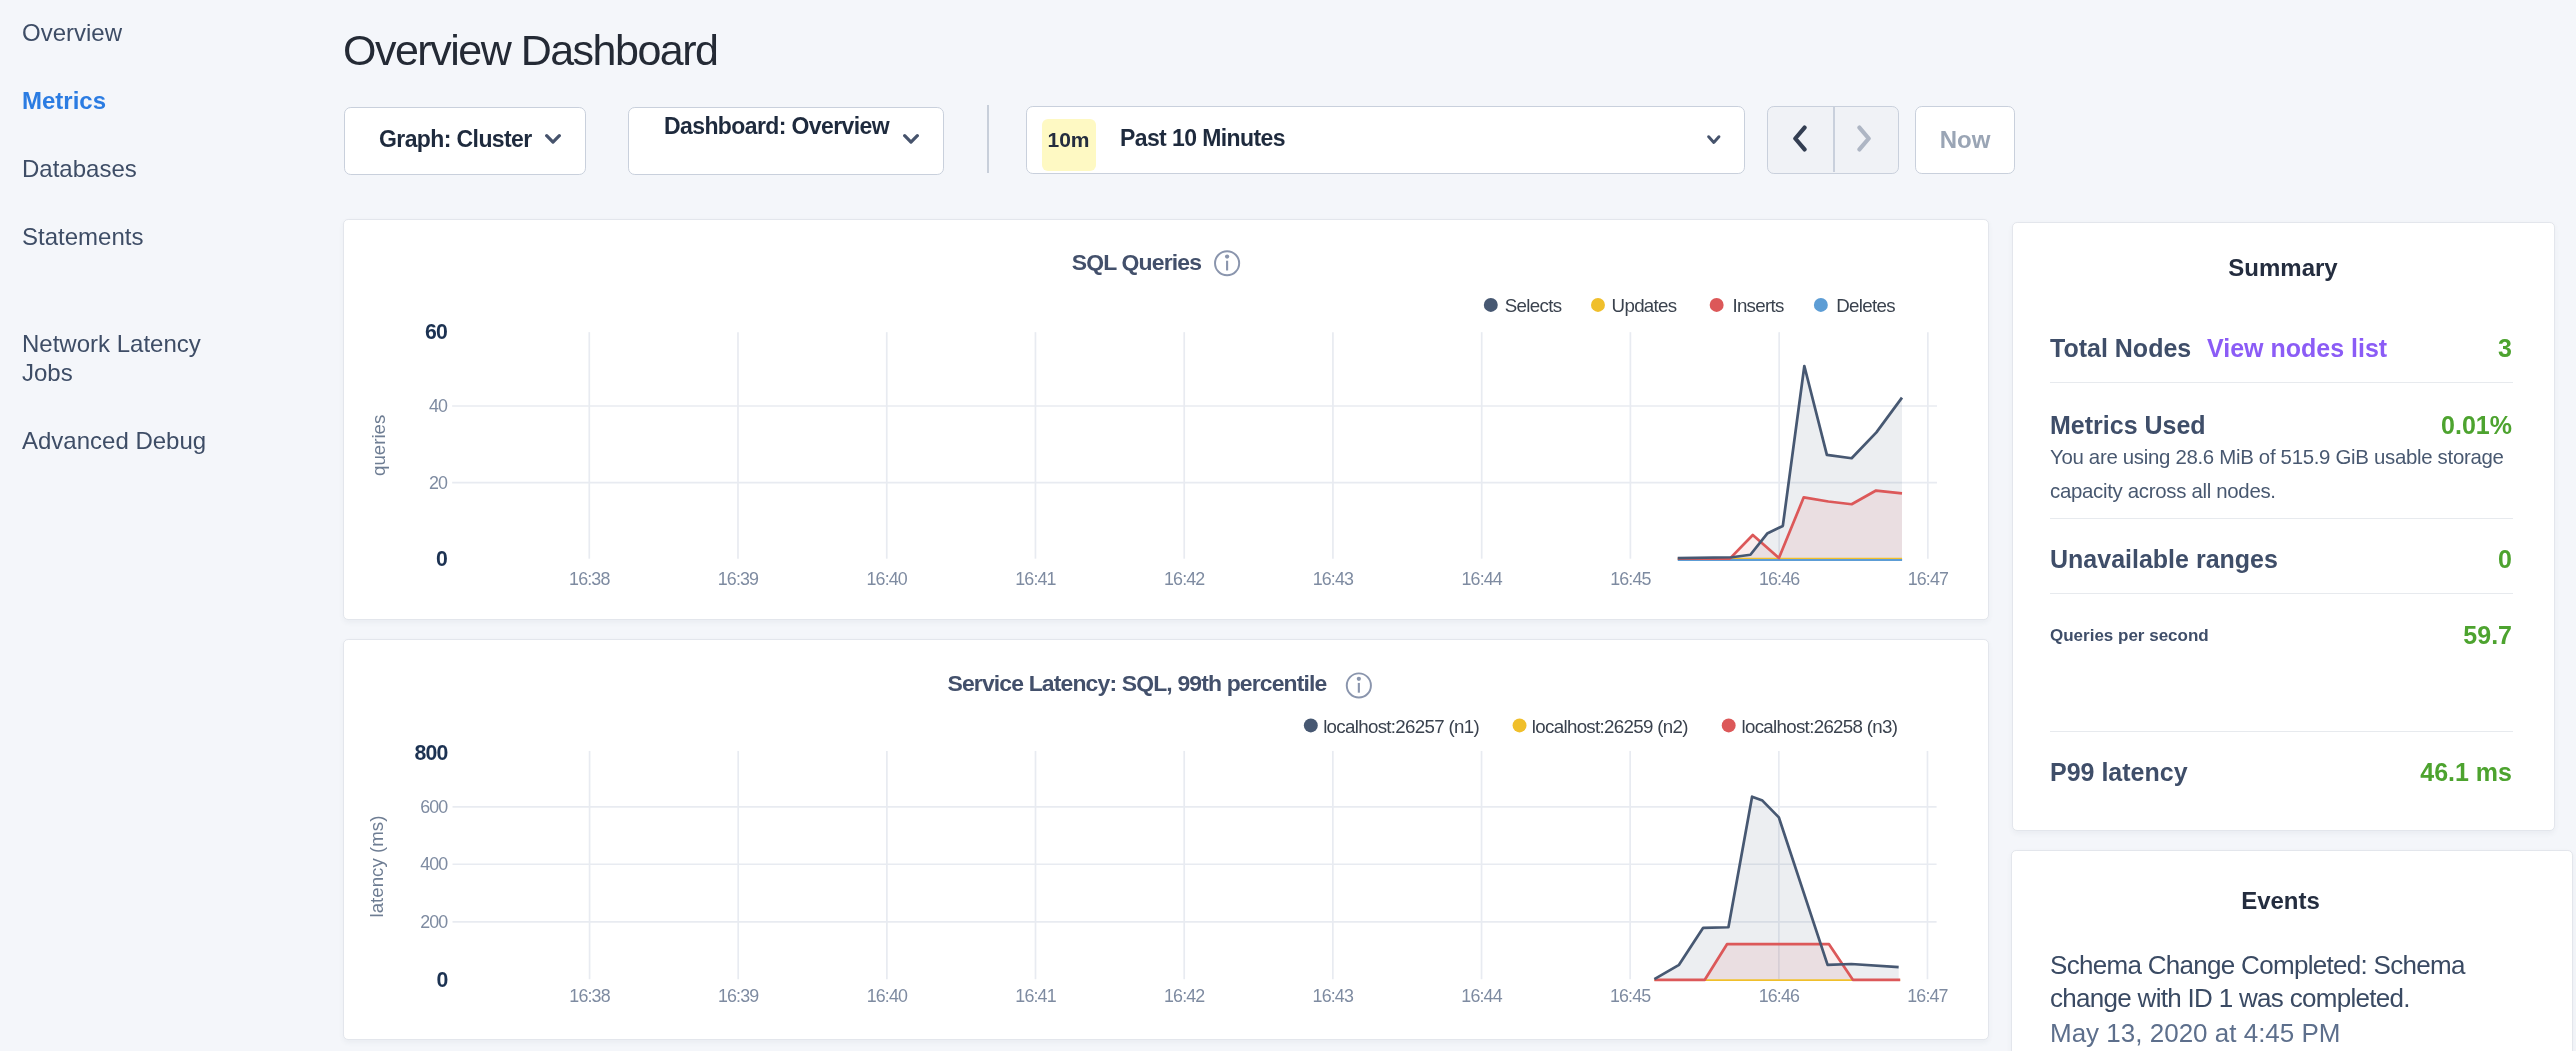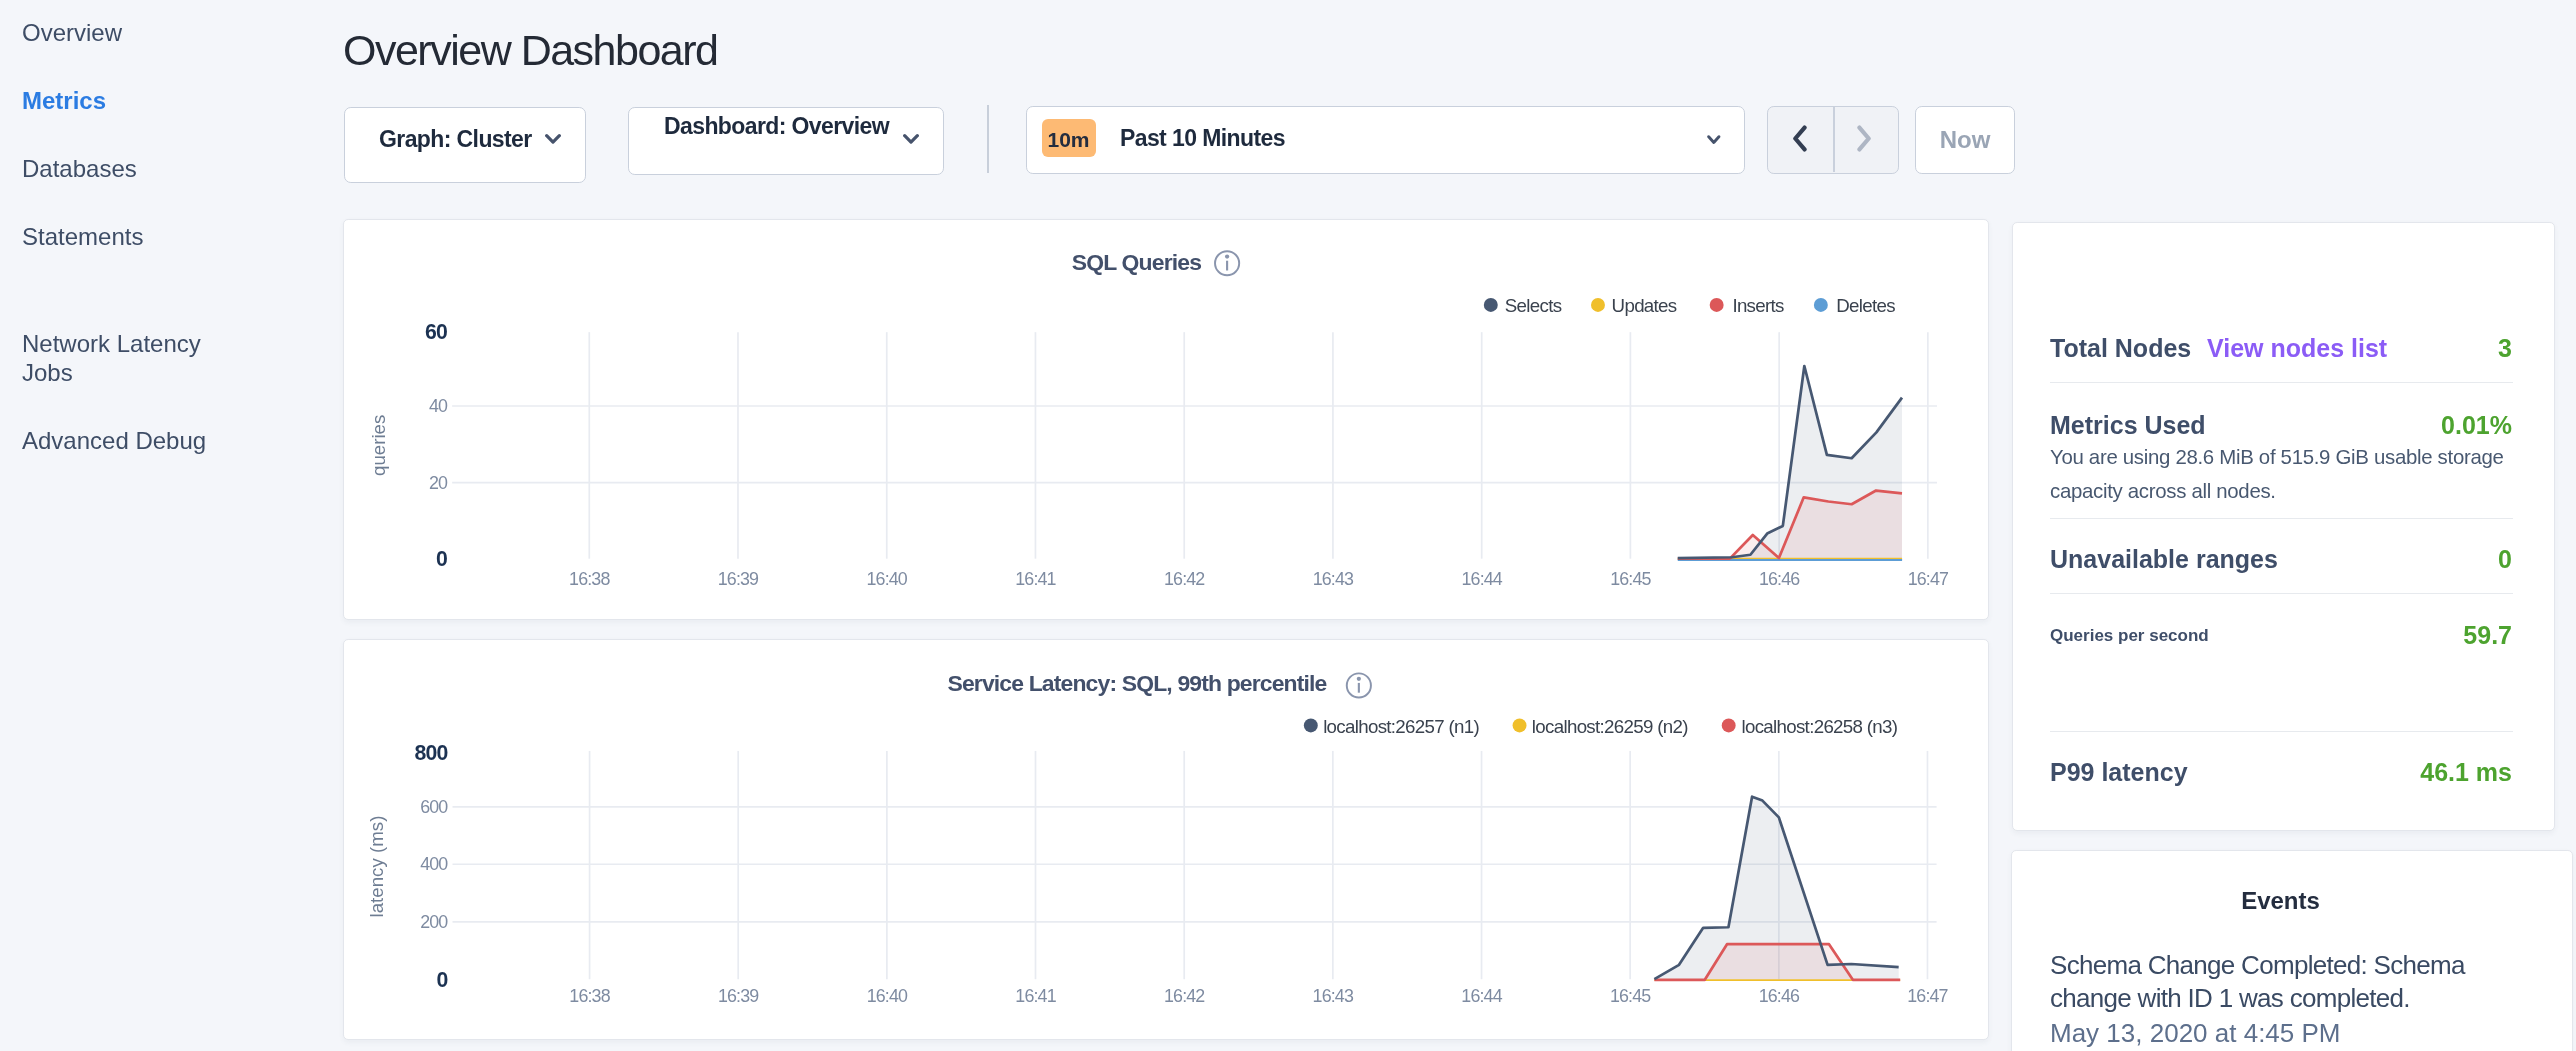--- a/index.html
+++ b/index.html
@@ -18,35 +18,35 @@
 <div class="abs nav" style="left:22px; top:21px;">Overview</div>
 <div class="abs nav" style="left:22px; top:89px; color:#2b7ce2; font-weight:bold;">Metrics</div>
 <div class="abs nav" style="left:22px; top:157px;">Databases</div>
 <div class="abs nav" style="left:22px; top:225px;">Statements</div>
 <div class="abs nav" style="left:22px; top:293px;margin-top:39px;">Network Latency</div>
 <div class="abs nav" style="left:22px; top:361px;">Jobs</div>
 <div class="abs nav" style="left:22px; top:429px;text-align:right;">Advanced Debug</div>
 
 <div class="abs" style="left:343px; top:29px; font-size:43px; line-height:43px; letter-spacing:-1.5px; color:#242a35; white-space:nowrap;">Overview Dashboard</div>
 
-<div class="ctl" style="left:344px; top:107px; width:242px; height:76px;">
+<div class="ctl" style="left:344px; top:107px; width:242px; height:68px;">
   <span class="ctltxt" style="left:34px; top:20.4px;">Graph: Cluster</span>
   <svg class="abs" style="left:200px; top:26px;" width="16" height="10.2" viewBox="0 0 19 12">
       <polyline points="2,2 9.5,9.5 17,2" fill="none" stroke="#46536c" stroke-width="3.8" stroke-linecap="round" stroke-linejoin="round"></polyline>
     </svg>
 </div>
 <div class="ctl" style="left:628px; top:107px; width:316px; height:68px;">
   <span class="ctltxt" style="left:35px; top:7px;text-align:center;">Dashboard: Overview</span>
   <svg class="abs" style="left:274px; top:26px;" width="16" height="10.2" viewBox="0 0 19 12">
       <polyline points="2,2 9.5,9.5 17,2" fill="none" stroke="#46536c" stroke-width="3.8" stroke-linecap="round" stroke-linejoin="round"></polyline>
     </svg>
 </div>
 <div class="abs" style="left:987px; top:105px; width:1.7px; height:68px; background:#c8cfda;"></div>
 <div class="ctl" style="left:1026px; top:106px; width:719px; height:68px;">
-  <div class="abs" style="left:14.5px; top:12px; width:54px; height:38px; background:#fdba74; border-radius:6px; text-align:center;">
+  <div class="abs" style="left:14.5px; top:12px; width:54px; height:52px; background:#fef9c3; border-radius:6px; text-align:center;">
     <span style="font-size:21px; line-height:42px; font-weight:bold; color:#242d3f;">10m</span>
   </div>
   <span class="ctltxt" style="left:93px; top:20.4px;">Past 10 Minutes</span>
   <svg class="abs" style="left:680px; top:28px;" width="13.6" height="10.2" viewBox="0 0 16 12">
       <polyline points="2,2 8,8.8 14,2" fill="none" stroke="#46536c" stroke-width="3.4" stroke-linecap="round" stroke-linejoin="round"></polyline>
     </svg>
 </div>
 <div class="ctl" style="left:1767px; top:106px; width:132px; height:68px; background:#f0f2f6;">
   <div class="abs" style="left:65px; top:0px; width:1.7px; height:65px; background:#c9d0dc;"></div>
   <svg class="abs" style="left:23px; top:18px;" width="17" height="27" viewBox="0 0 20 32">
@@ -180,20 +180,21 @@
       <text x="1339.8" y="409.6">16:44</text>
       <text x="1514.6" y="409.6">16:45</text>
       <text x="1689.5" y="409.6">16:46</text>
       <text x="1864.3" y="409.6">16:47</text>
     </g>
     <text transform="translate(48,250) rotate(-90)" font-size="22" fill="#6e7d93" text-anchor="middle">latency (ms)</text>
   </svg>
 </div>
 
 <div class="panel" style="left:2012px; top:222px; width:543px; height:609px;">
+  <div class="abs" style="left:0; top:33px; width:540px; text-align:center; font-size:24px; line-height:24px; font-weight:bold; color:#242d3f;">Summary</div>
 
   <div class="abs" style="left:37px; top:113px; font-size:25px; line-height:25px; font-weight:bold; color:#3f4e69; white-space:nowrap;">Total Nodes</div>
   <div class="abs" style="left:194px; top:113px; font-size:25px; line-height:25px; font-weight:bold; color:#8b5cf6; white-space:nowrap;">View nodes list</div>
   <div class="abs" style="right:42px; top:113px; font-size:25px; line-height:25px; font-weight:bold; color:#4da32f;">3</div>
   <div class="abs" style="left:37px; top:159px; width:463px; height:1.3px; background:#e7eaee;"></div>
 
   <div class="abs" style="left:37px; top:190px; font-size:25px; line-height:25px; font-weight:bold; color:#3f4e69; white-space:nowrap;">Metrics Used</div>
   <div class="abs" style="right:42px; top:190px; font-size:25px; line-height:25px; font-weight:bold; color:#4da32f;">0.01%</div>
   <div class="abs" style="left:37px; top:217px; font-size:20.4px; line-height:34px; letter-spacing:-0.3px; color:#485870; white-space:nowrap;">You are using 28.6 MiB of 515.9 GiB usable storage<br>capacity across all nodes.</div>
   <div class="abs" style="left:37px; top:295px; width:463px; height:1.3px; background:#e7eaee;"></div>

